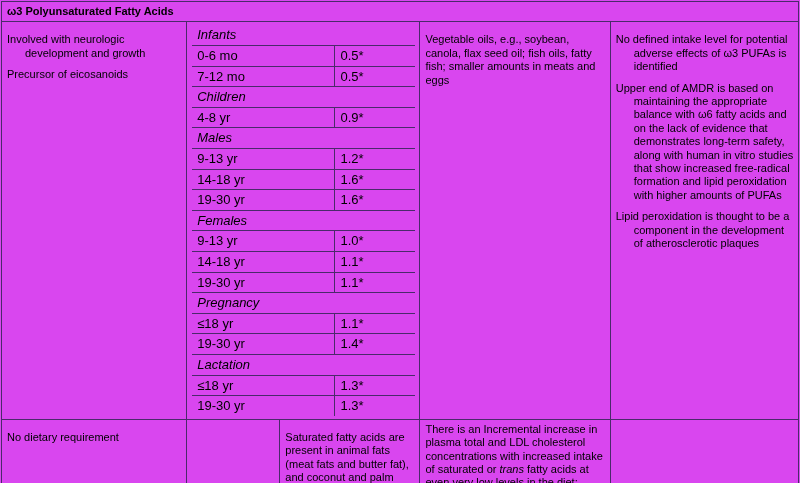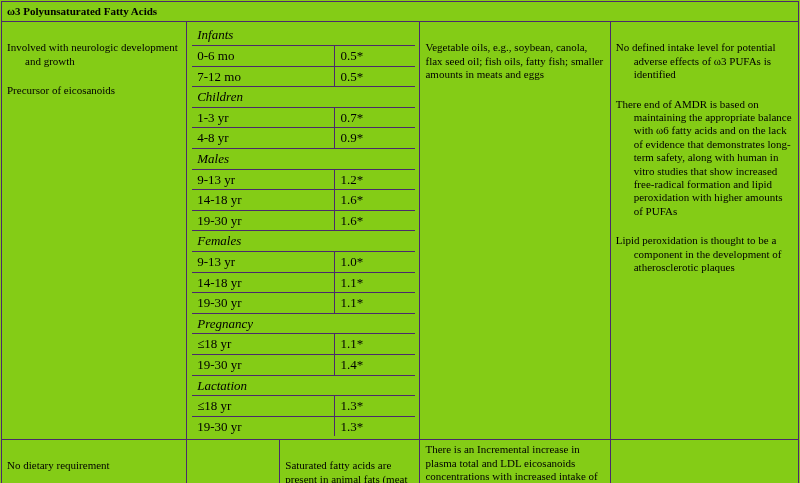--- a/index.html
+++ b/index.html
@@ -11,22 +11,21 @@
     font-family: "Liberation Sans", sans-serif;
     font-size: 11px;
     color: #000000;
     -webkit-font-smoothing: antialiased;
   }
   #page {
     position: relative;
     width: 800px;
     height: 483px;
     overflow: hidden;
-    background: #84cc16;
-    font-family: Liberation Serif, serif;
+    background: #d946ef;
   }
   table.doc {
     border-collapse: collapse;
     table-layout: fixed;
     width: 798px;
     margin: 1px 0 0 1px;
   }
   table.doc td {
     border: 1px solid #4b2a6b;
     vertical-align: top;
@@ -71,21 +70,21 @@
     margin-left: 27px;
   }
   td.nopad {
     padding: 0;
   }
   .hang {
     padding-left: 18px;
     text-indent: -18px;
   }
   .p {
-    margin: 16px 0 6px 0;
+    margin: 8px 0 6px 0;
   }
   .p.last {
     margin-bottom: 0;
   }
   .ital { font-style: italic; }
 </style>
 </head>
 <body>
 
 <div id="page">
@@ -126,24 +125,20 @@
               </tr>
               <tr>
                 <td class="lifestage">7-12 mo</td>
                 <td class="val">0.5*</td>
               </tr>
 
               <tr>
                 <td class="lifestage grouphdr" colspan="2">Children</td>
               </tr>
               <tr>
-                <td class="lifestage">1-3 yr</td>
-                <td class="val">0.7*</td>
-              </tr>
-              <tr>
                 <td class="lifestage">4-8 yr</td>
                 <td class="val">0.9*</td>
               </tr>
 
               <tr>
                 <td class="lifestage grouphdr" colspan="2">Males</td>
               </tr>
               <tr>
                 <td class="lifestage">9-13 yr</td>
                 <td class="val">1.2*</td>
@@ -199,35 +194,35 @@
             </tbody>
           </table>
         </td>
 
         <td>
           <div class="p last">Vegetable oils, e.g., soybean, canola, flax seed oil; fish oils, fatty fish; smaller amounts in meats and eggs</div>
         </td>
 
         <td>
           <div class="p hang">No defined intake level for potential adverse effects of ω3 PUFAs is identified</div>
-          <div class="p hang">There end of AMDR is based on maintaining the appropriate balance with ω6 fatty acids and on the lack of evidence that demonstrates long-term safety, along with human in vitro studies that show increased free-radical formation and lipid peroxidation with higher amounts of PUFAs</div>
+          <div class="p hang">Upper end of AMDR is based on maintaining the appropriate balance with ω6 fatty acids and on the lack of evidence that demonstrates long-term safety, along with human in vitro studies that show increased free-radical formation and lipid peroxidation with higher amounts of PUFAs</div>
           <div class="p last hang">Lipid peroxidation is thought to be a component in the development of atherosclerotic plaques</div>
         </td>
       </tr>
 
 
       <tr>
         <td>
           <div class="p last">No dietary requirement</div>
         </td>
         <td></td>
         <td>
           <div class="p">Saturated fatty acids are present in animal fats (meat fats and butter fat), and coconut and palm kernel oils</div>
 
         </td>
-        <td><span>There is an Incremental increase in plasma total and LDL eicosanoids concentrations with increased intake of saturated or </span><span class="ital">trans</span><span> fatty acids at even very low levels in the diet; therefore, the intakes of each should be minimized while consuming a nutritionally adequate diet</span></td>
+        <td><span>There is an Incremental increase in plasma total and LDL cholesterol concentrations with increased intake of saturated or </span><span class="ital">trans</span><span> fatty acids at even very low levels in the diet; therefore, the intakes of each should be minimized while consuming a nutritionally adequate diet</span></td>
         <td></td>
       </tr>
 
     </tbody>
   </table>
 
 </div>
 
 </body></html>

